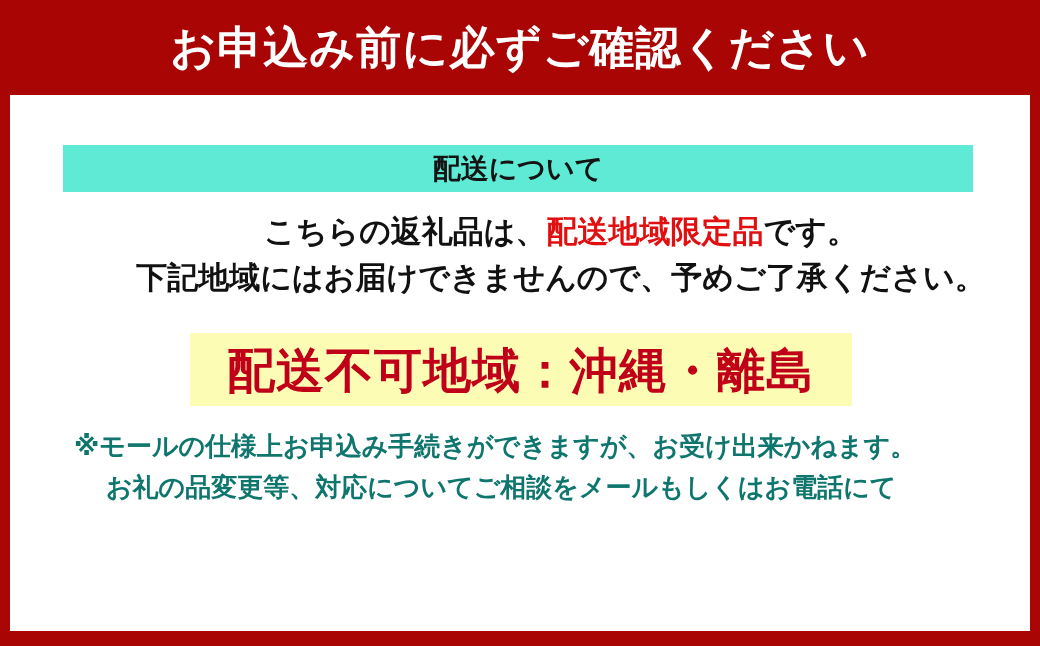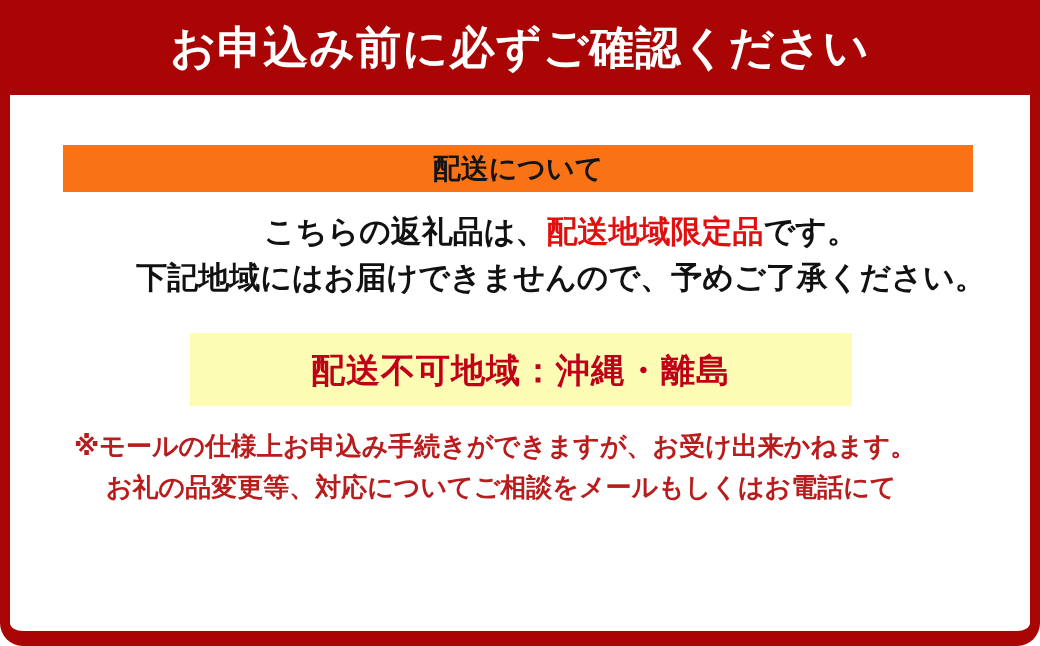--- a/index.html
+++ b/index.html
@@ -17,21 +17,20 @@
   #notice-card {
     position: relative;
     box-sizing: border-box;
     width: 1040px;
     height: 646px;
     background: #ffffff;
     border-left: 10px solid #AA0505;
     border-right: 10px solid #AA0505;
     border-bottom: 15px solid #AA0505;
     border-top: 0;
-    border-radius: 23px;
   }
 
   
   #header-banner {
     position: absolute;
     left: -10px;
     top: 0;
     width: 1040px;
     height: 95px;
     background: #AA0505;
@@ -57,21 +56,21 @@
     height: 536px;
   }
 
   
   #section-band {
     position: absolute;
     left: 63px;
     top: 50px;
     width: 910px;
     height: 47px;
-    background: #f97316;
+    background: #5eead4;
     display: flex;
     align-items: center;
     justify-content: center;
   }
   #section-band-label {
     color: #141414;
     font-size: 28px;
     font-weight: bold;
     line-height: 1;
     white-space: nowrap;
@@ -104,38 +103,38 @@
     top: 238px;
     width: 662px;
     height: 73px;
     background: #FCFCB4;
     display: flex;
     align-items: center;
     justify-content: center;
   }
   #restricted-label {
     color: #C00018;
-    font-size: 34px;
+    font-size: 48px;
     font-weight: bold;
     letter-spacing: 1px;
     line-height: 1;
     white-space: nowrap;
   }
 
   
   #notes-block {
     position: absolute;
     left: 74px;
     top: 330px;
     width: 920px;
   }
   .note-line {
     font-size: 26px;
     font-weight: bold;
-    color: #b91c1c;
+    color: #0f766e;
     line-height: 43px;
     white-space: nowrap;
   }
   .note-line.indented {
     padding-left: 32px;
     font-family: Liberation Mono, monospace;
   }
 </style>
 </head>
 <body>

